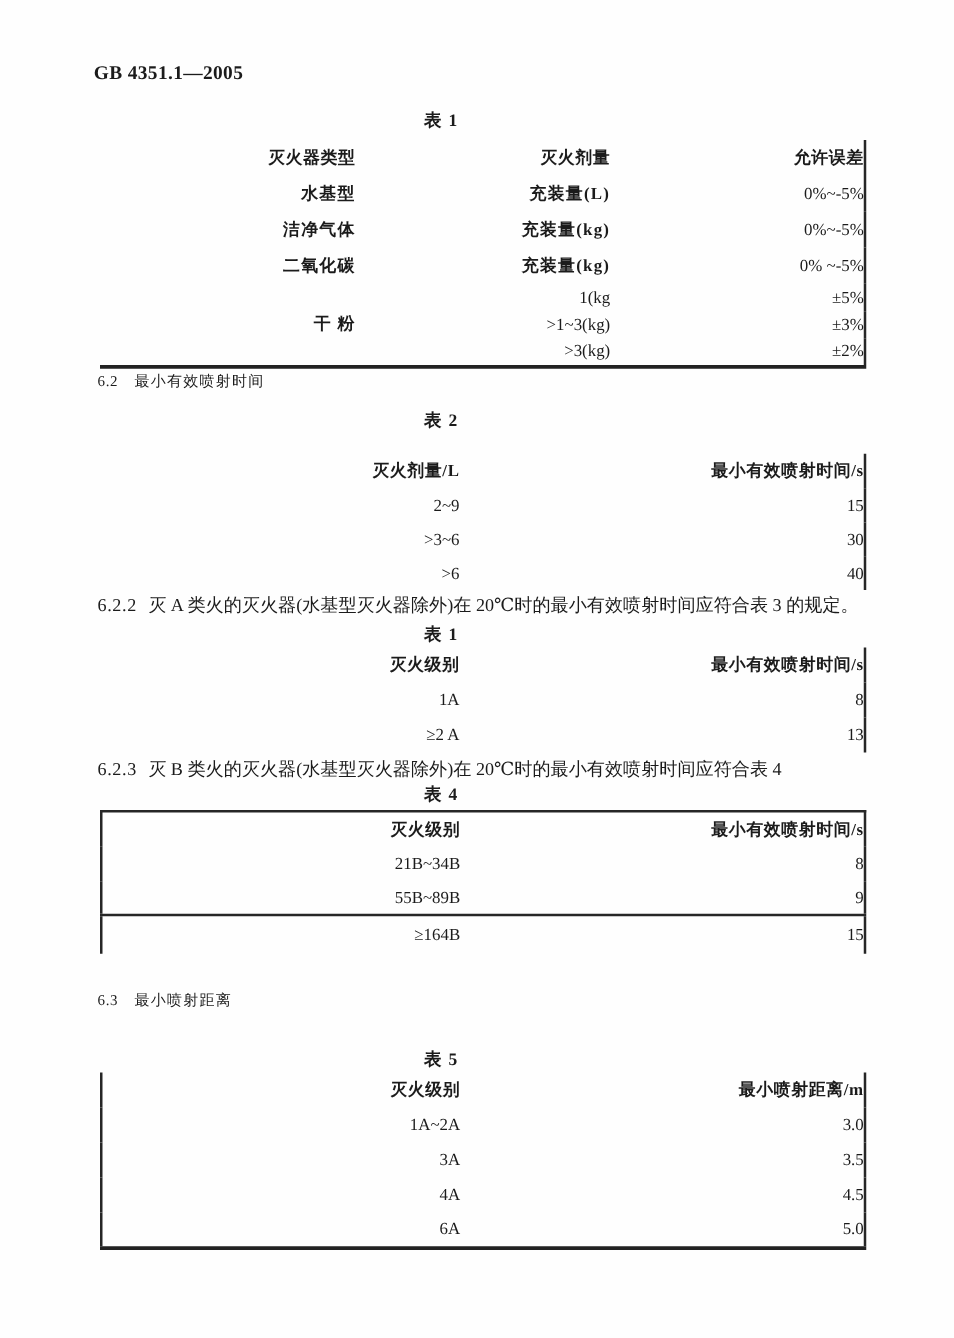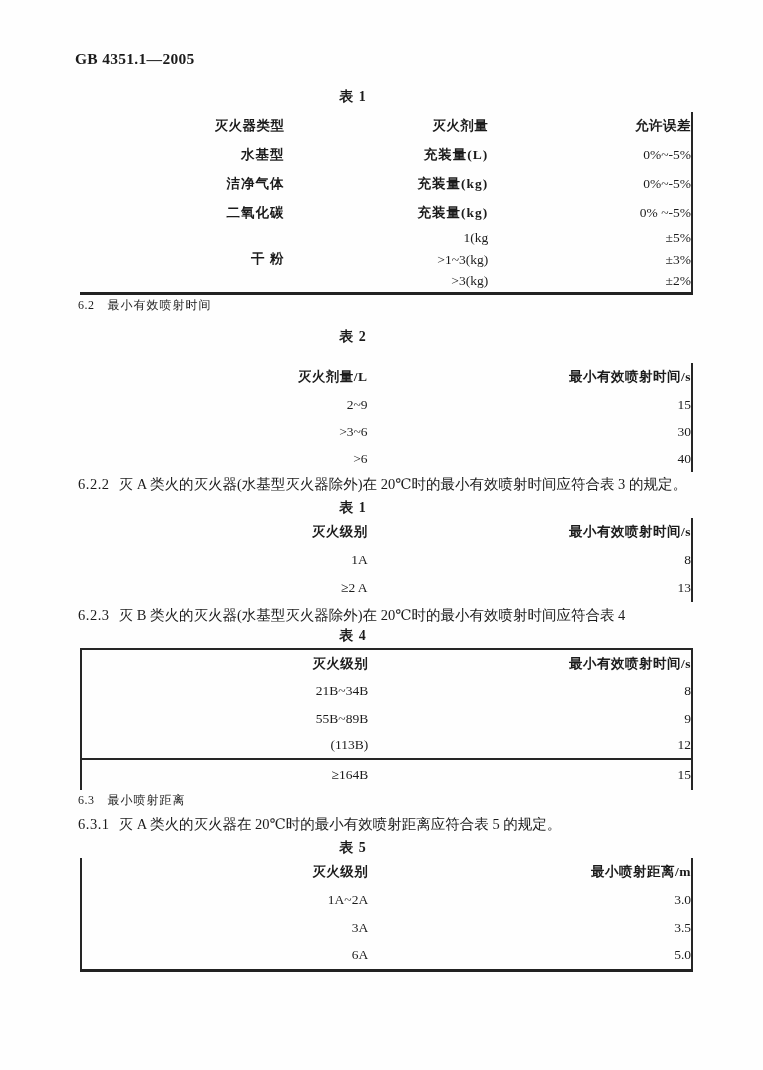--- a/index.html
+++ b/index.html
@@ -188,37 +188,30 @@
       <th>最小有效喷射时间/s</th>
     </tr>
     <tr class="r r1">
       <td>21B~34B</td>
       <td>8</td>
     </tr>
     <tr class="r">
       <td>55B~89B</td>
       <td>9</td>
     </tr>
-    <tr class="r">
-      <td>(113B)</td>
-      <td>12</td>
-    </tr>
     <tr class="last">
       <td>≥164B</td>
       <td>15</td>
     </tr>
   </tbody>
     </table>
 
   <div class="h" style="top:792px">
     <span class="num">6.3</span><span class="ttl">最小喷射距离</span>
   </div>
-  <div class="p" style="top:815px">
-    <span class="num">6.3.1</span><span>灭 A 类火的灭火器在 20℃时的最小有效喷射距离应符合表 5 的规定。</span>
-  </div>
 
   <div class="caption" style="top:839px">表 5</div>
   <table class="tbl" id="table5">
     <colgroup>
         <col style="width:47%">
         <col style="width:53%">
       </colgroup>
     <tbody>
         <tr class="hd">
       <th>灭火级别</th>
@@ -226,19 +219,23 @@
     </tr>
     <tr class="r">
       <td>1A~2A</td>
       <td>3.0</td>
     </tr>
     <tr class="r">
       <td>3A</td>
       <td>3.5</td>
     </tr>
     <tr class="r">
+      <td>4A</td>
+      <td>4.5</td>
+    </tr>
+    <tr class="r">
       <td>6A</td>
       <td>5.0</td>
     </tr>
   </tbody>
     </table>
 
 </div>
 
 </body></html>

